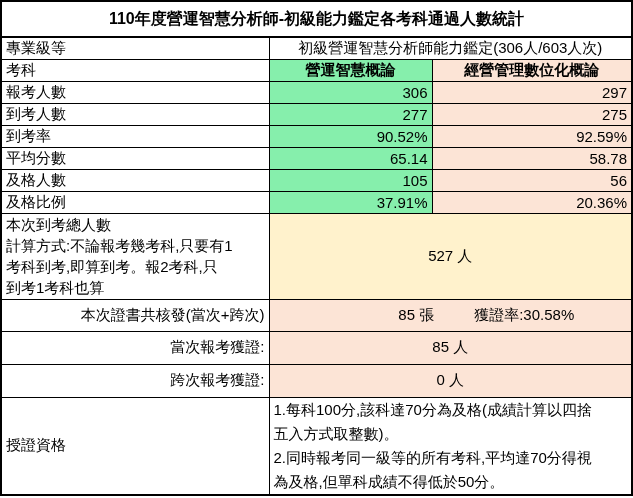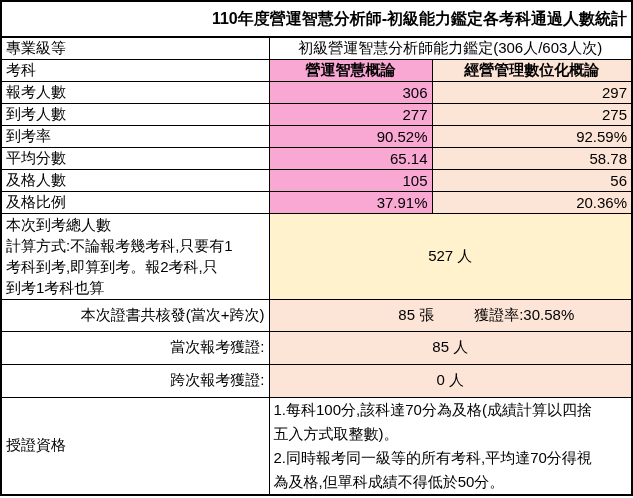--- a/index.html
+++ b/index.html
@@ -25,32 +25,32 @@
   table.stats td {
     border: 1px solid #000;
     box-sizing: border-box;
     padding: 0 4px;
     font-size: 15px;
     vertical-align: middle;
     overflow: hidden;
   }
   tr.title-row td {
     height: 36px;
-    text-align: right;
+    text-align: center;
     font-weight: bold;
     font-size: 16px;
     border-bottom: 2px solid #000;
   }
   tr.r22 td { height: 22px; }
   td.lab { text-align: left; background: #ffffff; }
   td.lab-right { text-align: right; background: #ffffff; }
   td.num { text-align: right; }
   td.ctr { text-align: center; }
   td.hdr { text-align: center; font-weight: bold; }
-  .bg-blue  { background: #f9a8d4; }
+  .bg-blue  { background: #86efac; }
   .bg-peach { background: #FCE4D6; }
   .bg-yellow{ background: #FFF2CC; }
   td.multiline {
     white-space: pre-line;
     line-height: 21px;
     vertical-align: middle;
     margin-top: 24px;
   }
   tr.attendance-row td { height: 86px; }
   tr.cert-row td { height: 32px; }

